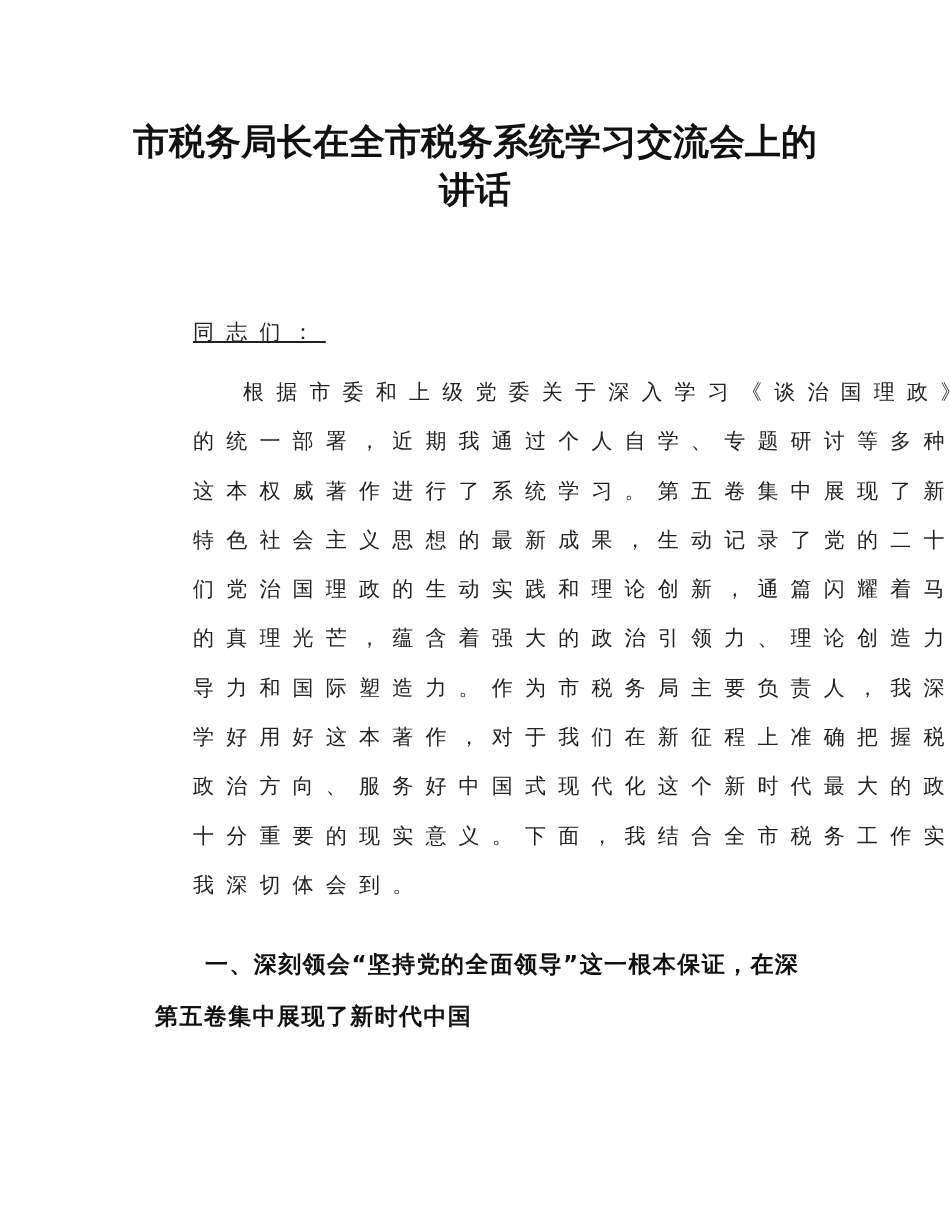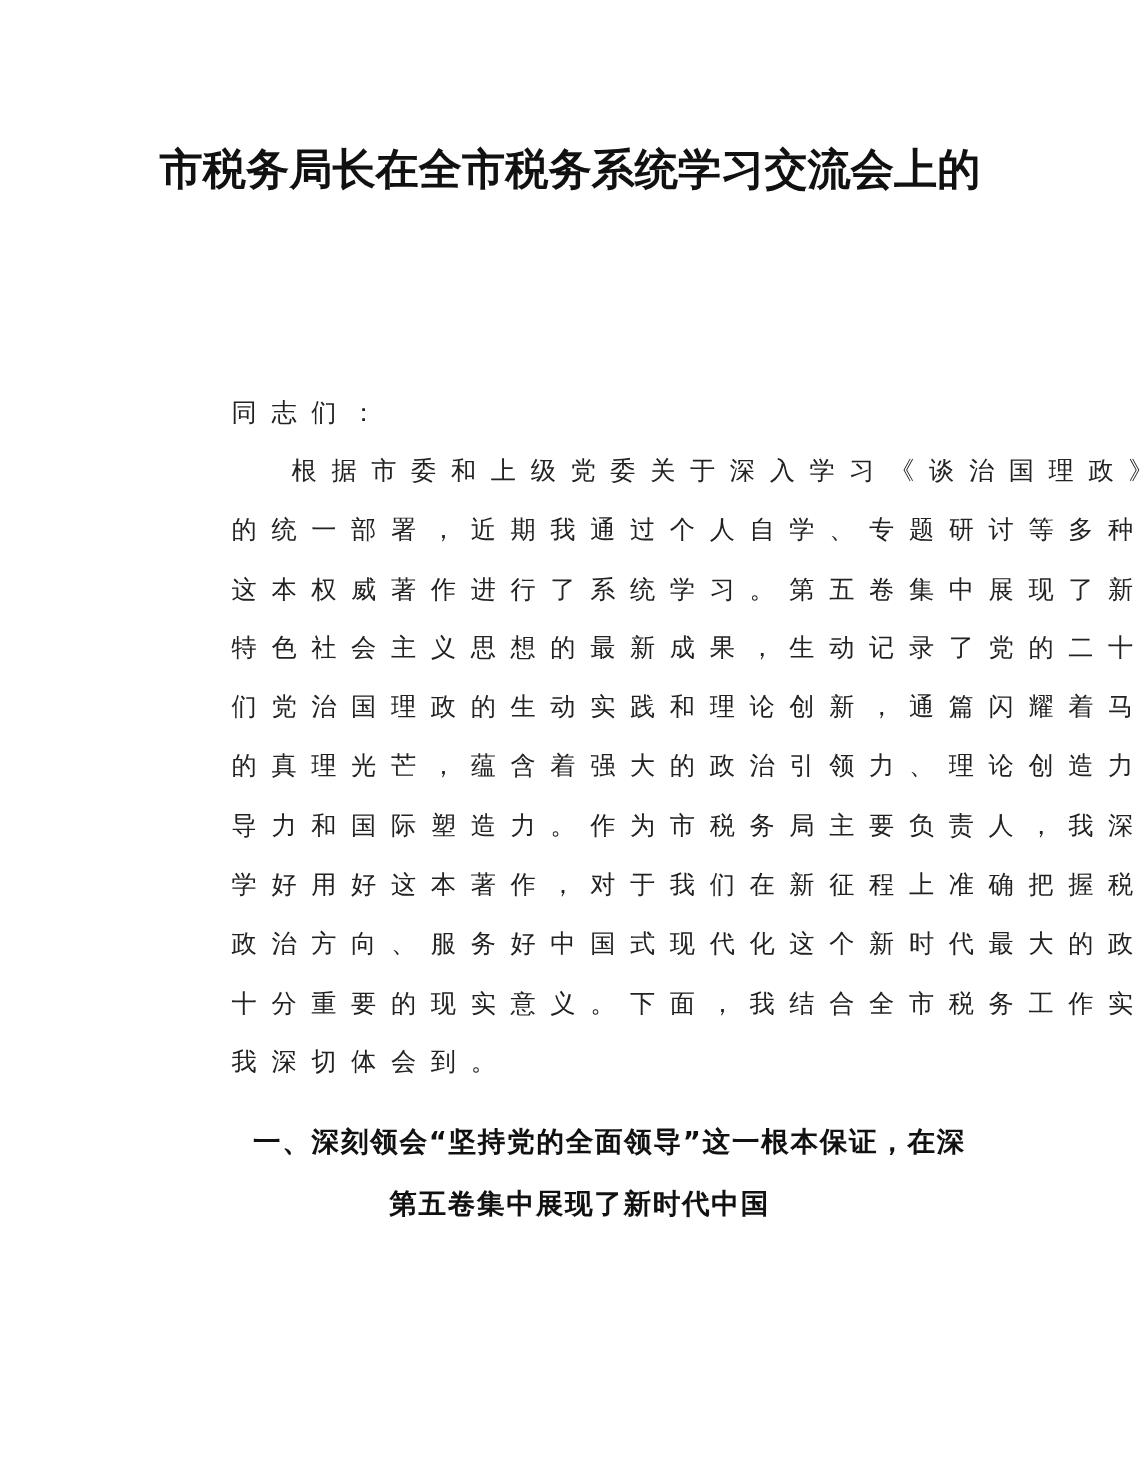--- a/index.html
+++ b/index.html
@@ -43,22 +43,23 @@
       left: 143px;
       width: 672px;
       font-family: "DejaVu Serif", "Liberation Serif", serif;
       font-size: 21px;
       letter-spacing: 12.2px;
       line-height: 49.3px;
       color: #222222;
       margin: 0;
     }
     .salutation {
-      top: 320px;
+      top: 308px;
       text-indent: 50px;
+      text-decoration: underline;
     }
     .para1 {
       top: 368px;
       text-indent: 50px;
       text-align: justify;
     }
     .line {
       display: block;
       white-space: nowrap;
     }
@@ -66,34 +67,34 @@
       position: absolute;
       left: 143px;
       width: 680px;
       top: 926px;
       font-family: "DejaVu Sans", "Liberation Sans", sans-serif;
       font-weight: bold;
       font-size: 23px;
       line-height: 52px;
       letter-spacing: 1.4px;
       color: #111111;
-      margin: 0;
-      text-align: center;
+      margin: 12px;
     }
     .heading1 .line.first {
       padding-left: 50px;
     }
   </style>
 </head>
 <body>
 
 <div class="page">
 
   <h1 class="title">
     <span>市税务局长在全市税务系统学习交流会上的</span>
+    <span>讲话</span>
   </h1>
 
   <p class="body-text salutation">同志们：</p>
 
   <div class="body-text para1">
     <span class="line" style="padding-left:50px;">根据市委和上级党委关于深入学习《谈治国理政》第五卷</span>
     <span class="line">的统一部署，近期我通过个人自学、专题研讨等多种形式，对</span>
     <span class="line">这本权威著作进行了系统学习。第五卷集中展现了新时代中国</span>
     <span class="line">特色社会主义思想的最新成果，生动记录了党的二十大以来我</span>
     <span class="line">们党治国理政的生动实践和理论创新，通篇闪耀着马克思主义</span>

